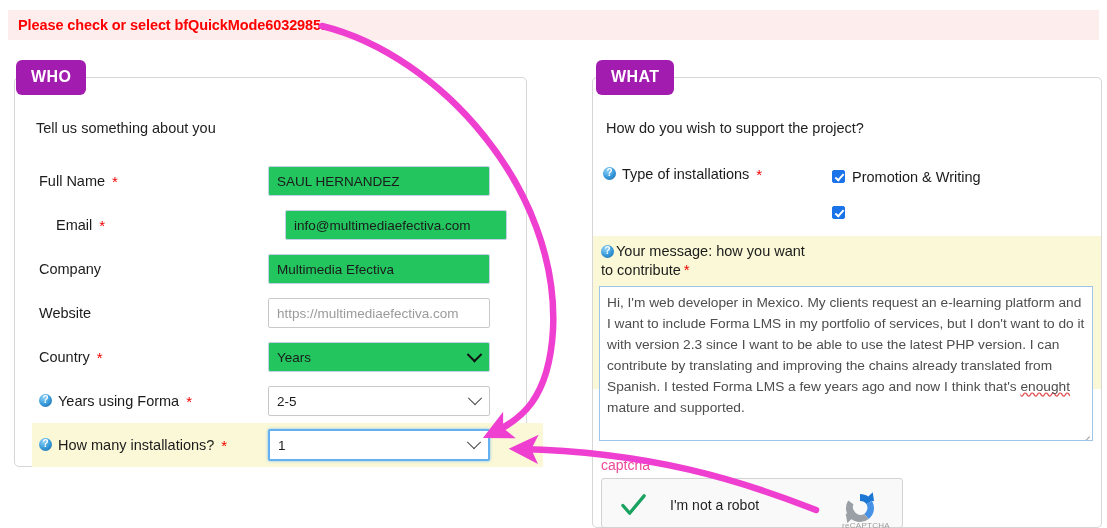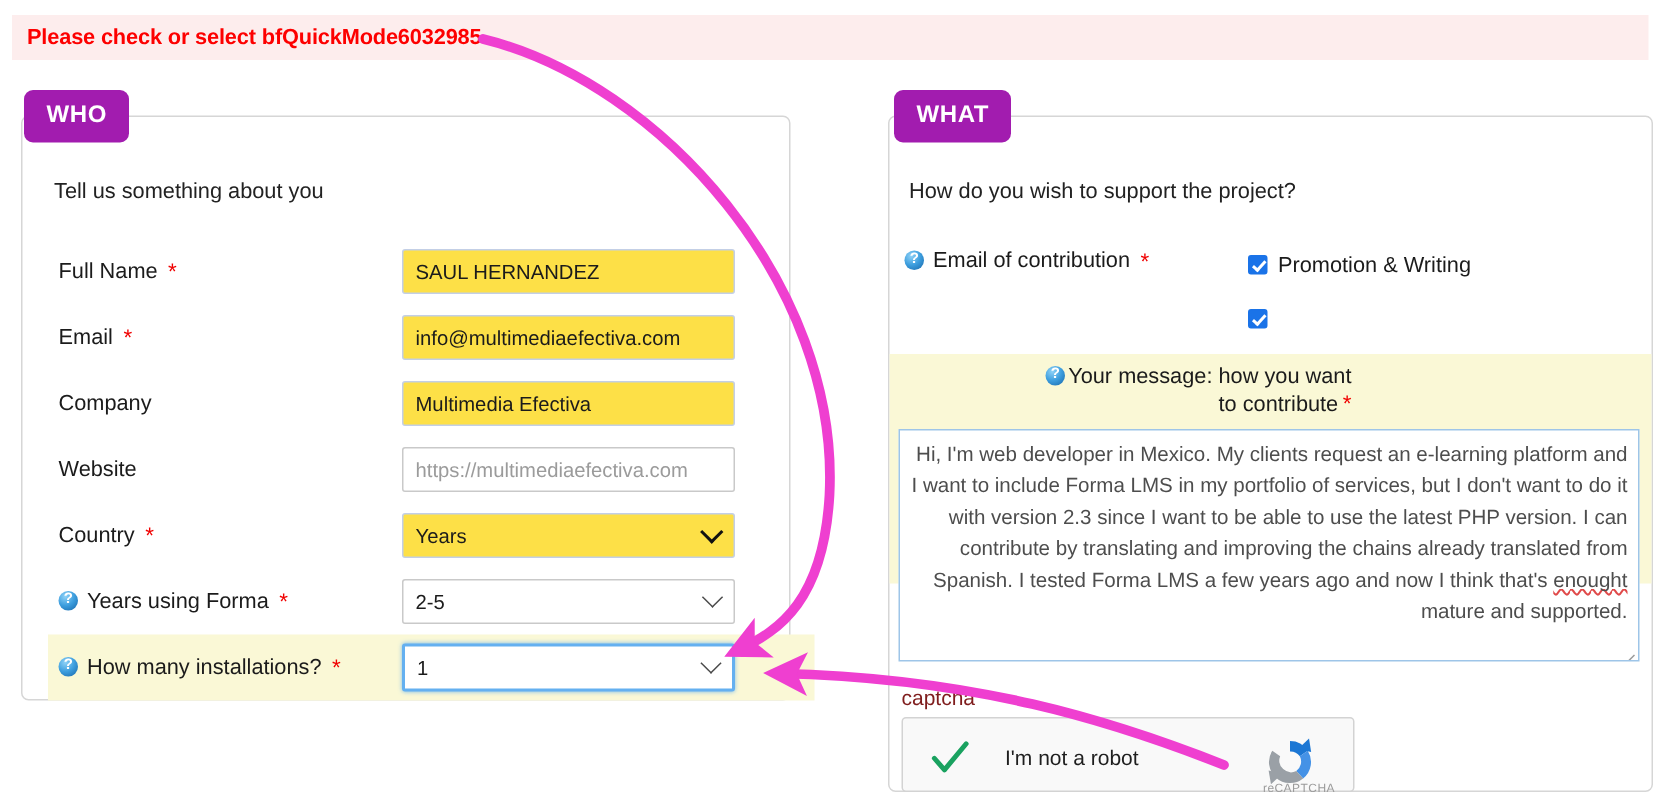--- a/index.html
+++ b/index.html
@@ -125,21 +125,21 @@
     border-radius: 2px;
     background: #ffffff;
     box-sizing: border-box;
     font-size: 13.5px;
     color: #1b1b1b;
     display: flex;
     align-items: center;
     padding: 0 8px;
     font-family: "Liberation Sans", sans-serif;
   }
-  .field.autofill { background: #fde047; border-color: #c3cfe6; }
+  .field.autofill { background: #22c55e; border-color: #c3cfe6; }
   .field.placeholder { color: #9b9b9b; }
   .field.select { justify-content: space-between; padding-right: 9px; }
   .field.focused {
     border: 2px solid #64b0f0;
     box-shadow: 0 0 3px rgba(100,176,240,.8);
     height: 32px;
   }
   .caret {
     width: 9px; height: 9px;
     border-right: 1.7px solid #4a4a4a;
@@ -189,21 +189,20 @@
     transform: rotate(42deg);
   }
 
   
   #msg-highlight {
     position: absolute;
     left: 593px; top: 236px;
     width: 508px; height: 153px;
     background: #faf8d6;
     box-sizing: border-box;
-    text-align: right;
   }
   .msg-label {
     position: absolute;
     left: 8px; top: 6px;
     font-size: 14.5px;
     color: #1b1b1b;
     line-height: 19px;
     width: 300px;
   }
   .textarea-box {
@@ -236,21 +235,21 @@
     height: 1px;
     background: #9a9a9a;
     transform-origin: right bottom;
     transform: rotate(-45deg);
   }
 
   
   .captcha-label {
     position: absolute;
     left: 601px; top: 457px;
-    font-size: 14px; color: #7f1d1d;
+    font-size: 14px; color: #ec4899;
   }
   .captcha-box {
     position: absolute;
     left: 601px; top: 478px;
     width: 302px; height: 50px;
     border: 1px solid #d3d3d3;
     border-radius: 3px;
     background: #f9f9f9;
     box-sizing: border-box;
   }
@@ -299,21 +298,21 @@
 <div class="section-intro" id="intro-who">Tell us something about you</div>
 
 <div class="form-row" style="top:159px;">
   <div class="row-label">
     <span>Full Name</span>
       <span class="req">*</span>
   </div>
   <div class="field autofill">SAUL HERNANDEZ</div>
 </div>
 
-<div class="form-row" style="top:203px;">
+<div class="form-row" style="top:203px;margin-left:17px;">
   <div class="row-label">
     <span>Email</span>
       <span class="req">*</span>
   </div>
   <div class="field autofill">info@multimediaefectiva.com</div>
 </div>
 
 <div class="form-row" style="top:247px;">
   <div class="row-label">
     <span>Company</span>
@@ -362,21 +361,21 @@
     <span class="caret"></span>
   </div>
 </div>
 
 <div class="panel" id="panel-what"></div>
 <div class="panel-badge" id="badge-what">WHAT</div>
 <div class="section-intro" id="intro-what">How do you wish to support the project?</div>
 
 <div class="contrib-label">
   <span class="help-icon"></span>
-    <span>Email of contribution</span>
+    <span>Type of installations</span>
     <span class="req">*</span>
 </div>
 
 <div class="checkbox-group">
   <label class="cb-row">
     <span class="cb checked"></span>
     <span>Promotion &amp; Writing</span>
   </label>
   <label class="cb-row">
     <span class="cb checked"></span>

